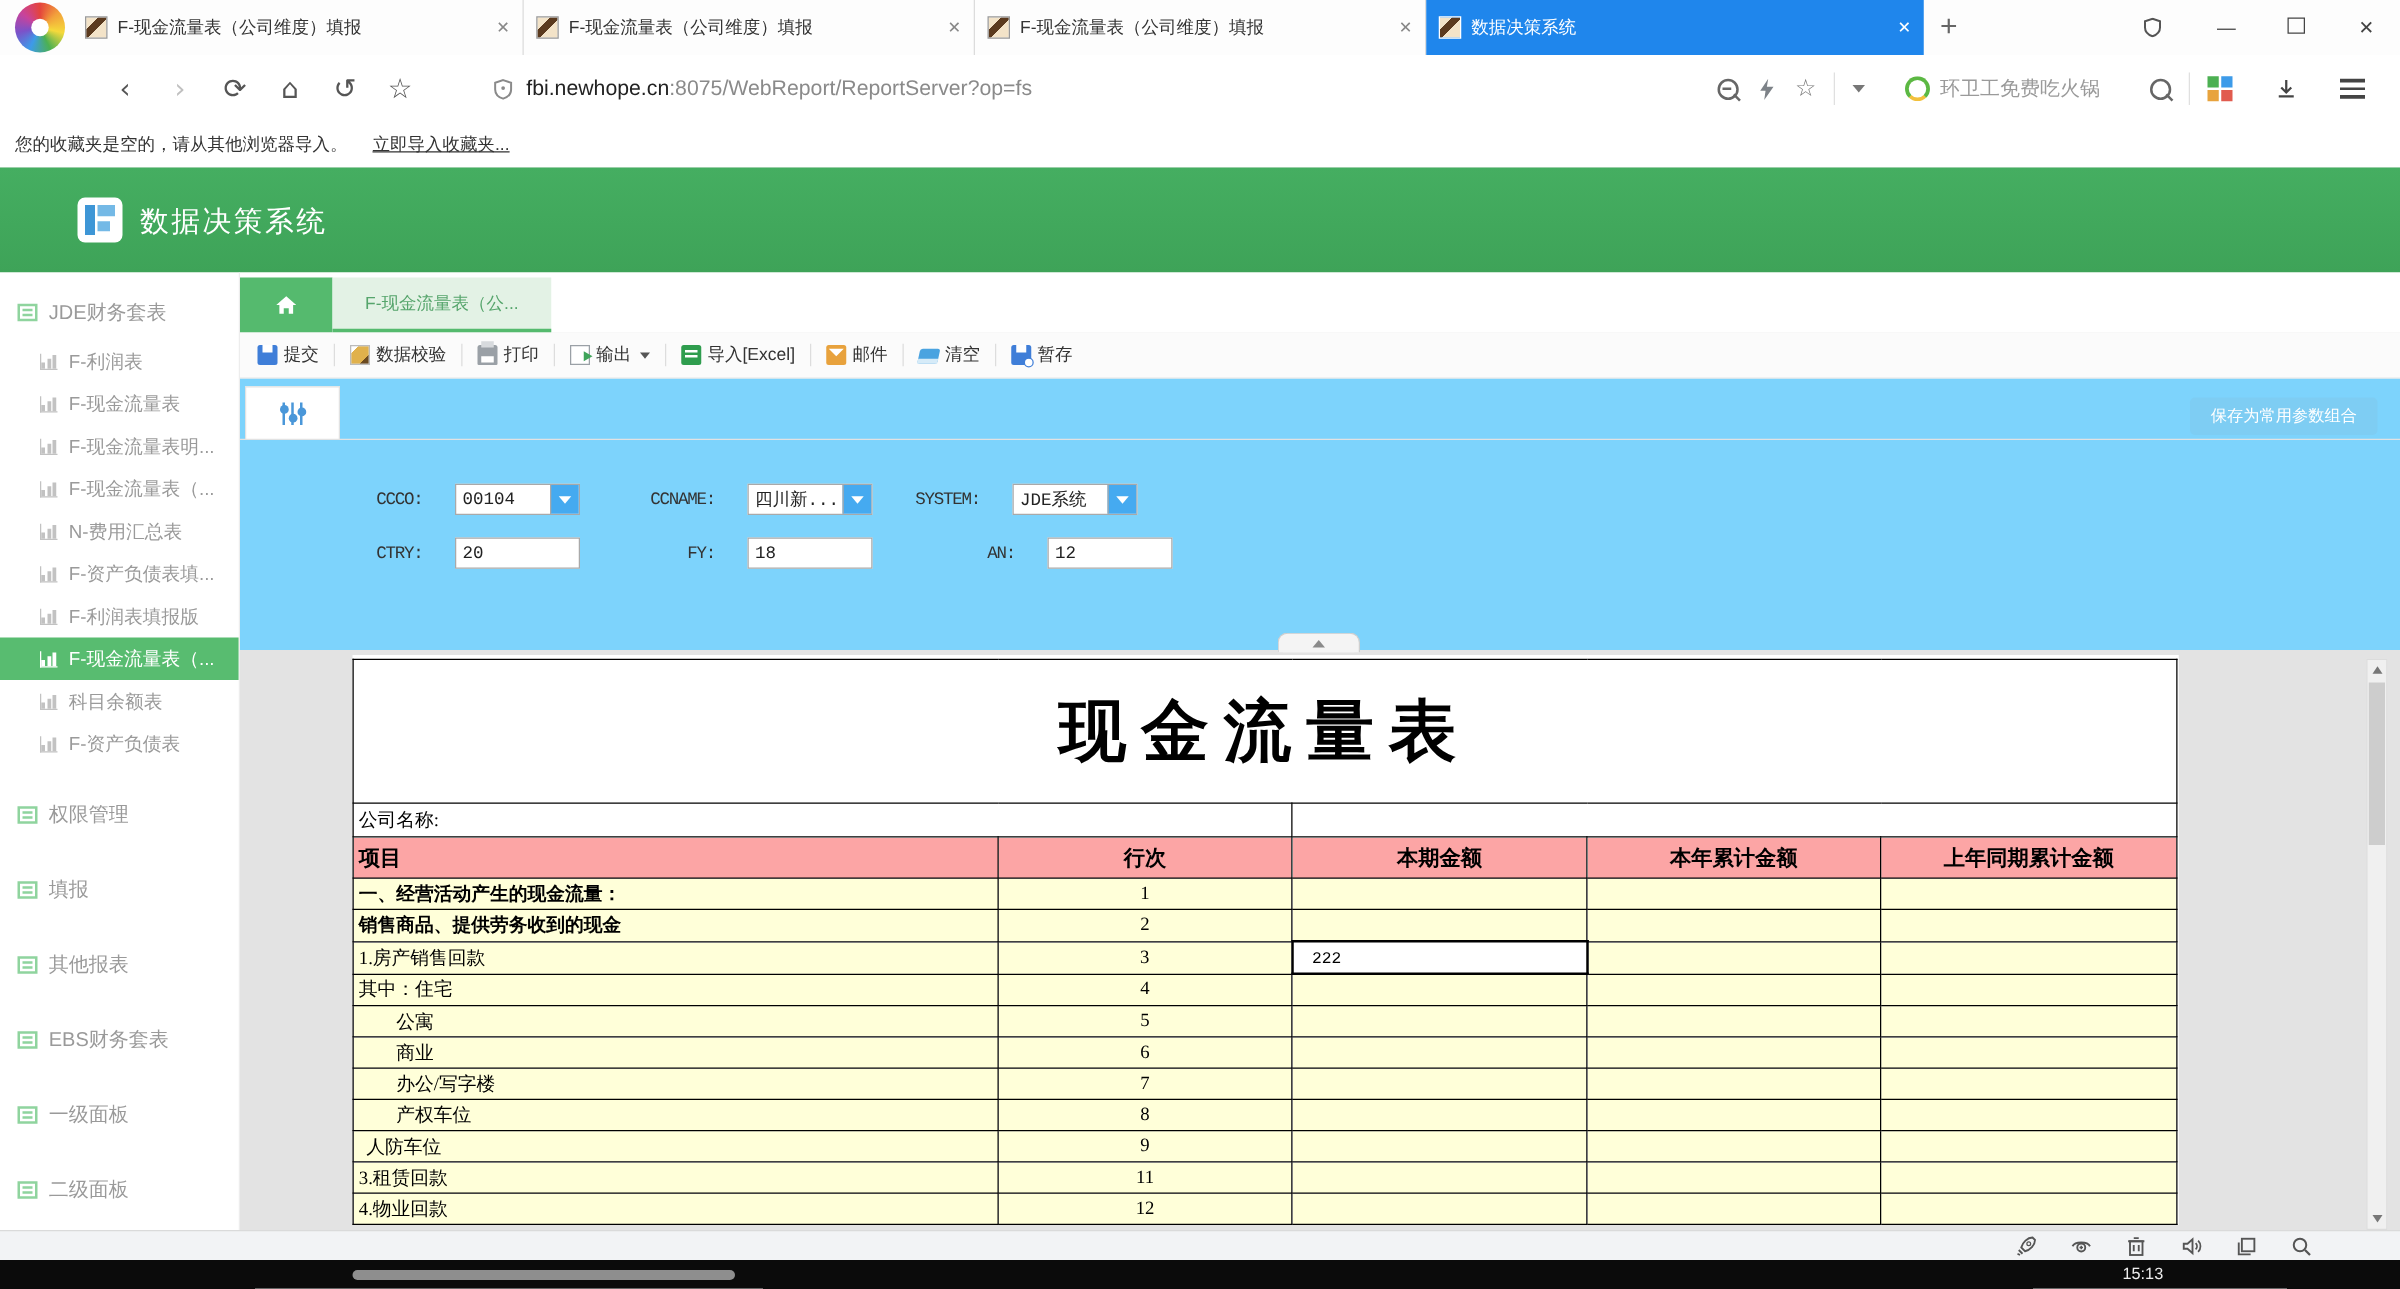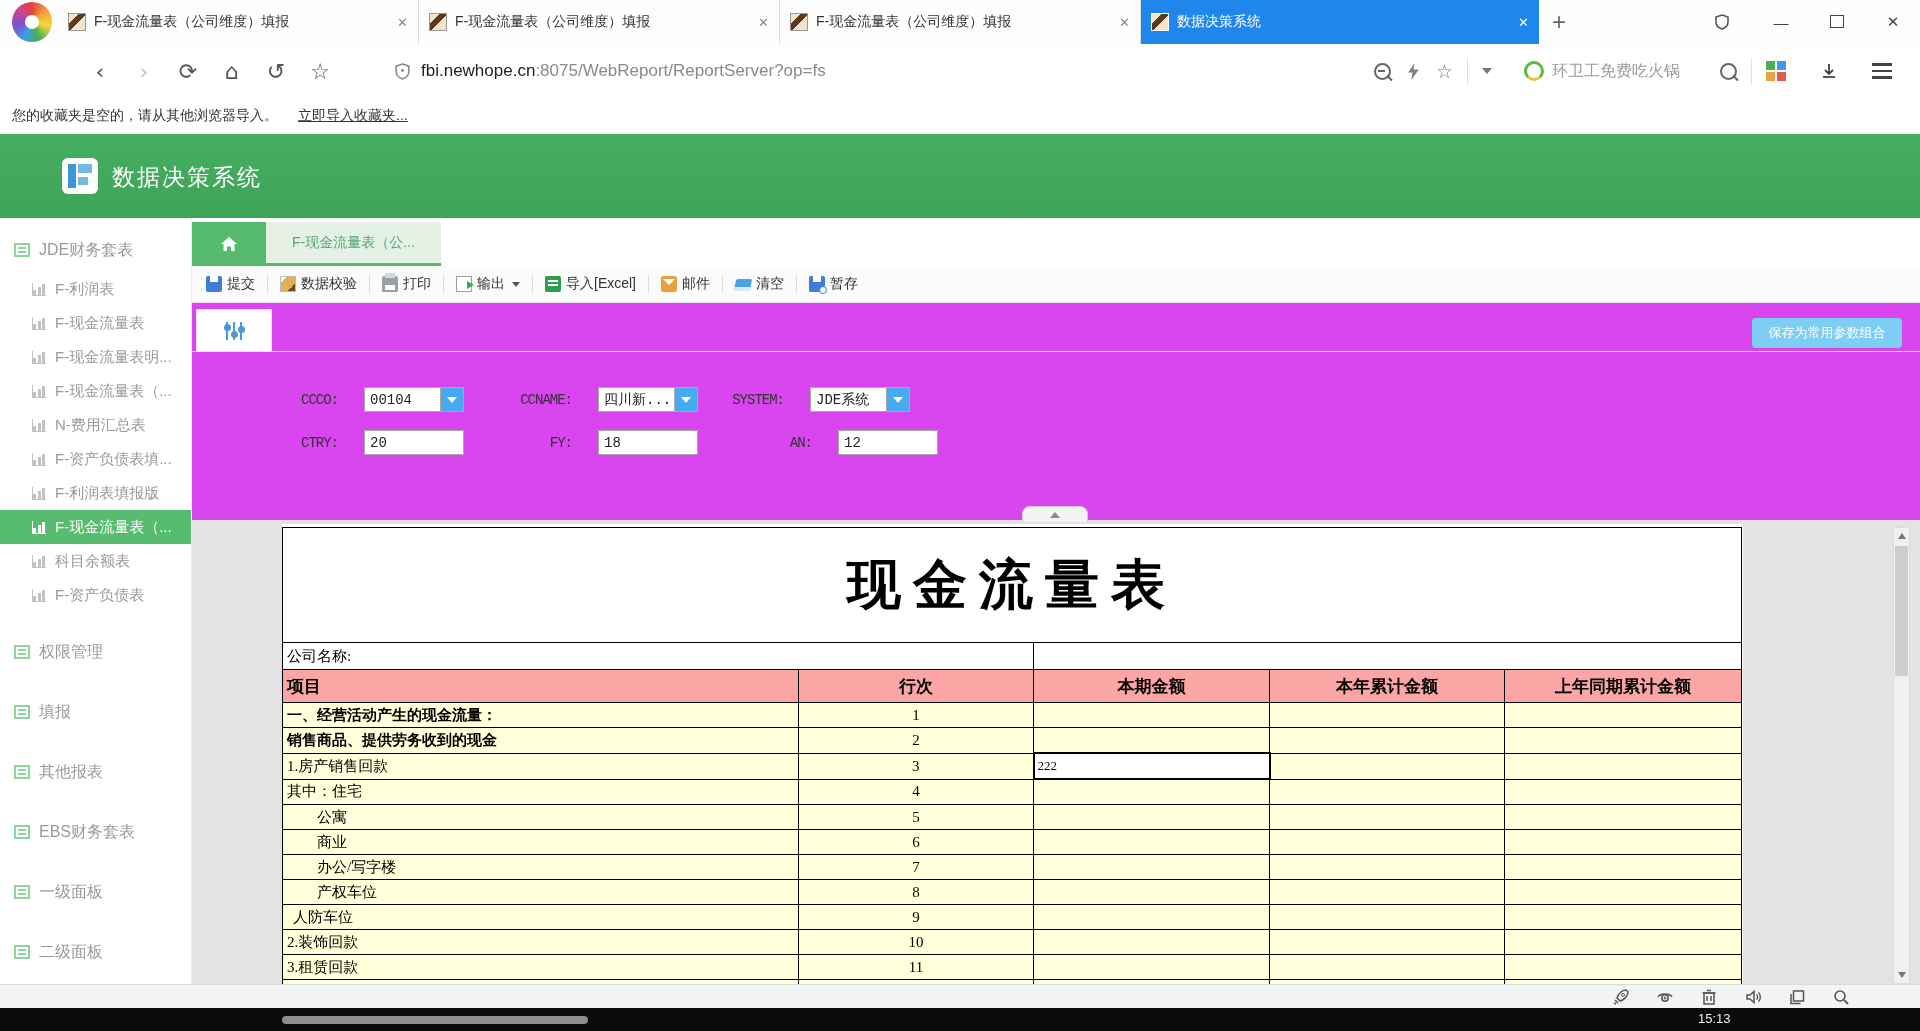--- a/index.html
+++ b/index.html
@@ -124,21 +124,21 @@
   .ic-export::after{content:'';position:absolute;right:-3px;top:4px;width:0;height:0;border-top:4px solid transparent;border-bottom:4px solid transparent;border-left:7px solid #3fa45a;}
   .ic-import-excel{background:#2f9d4e;border-radius:2px;}
   .ic-import-excel::after{content:'';position:absolute;left:3px;top:4px;width:10px;height:2px;background:#fff;box-shadow:0 4px 0 #fff;}
   .ic-mail{background:#e8a23d;border-radius:2px;}
   .ic-mail::after{content:'';position:absolute;left:2px;top:3px;width:0;height:0;border-left:6px solid transparent;border-right:6px solid transparent;border-top:6px solid #fff;}
   .ic-clear{background:#4aa3e0;transform:skewX(-12deg);border-radius:2px;height:12px;margin-top:2px;}
   .ic-clear::after{content:'';position:absolute;left:0;bottom:0;width:16px;height:4px;background:#d6ebf8;}
   .tbtn .caret{display:inline-block;width:0;height:0;border-left:4px solid transparent;border-right:4px solid transparent;border-top:5px solid #555;margin-left:2px;}
 
   
-  .parampanel{position:absolute;left:192px;top:303px;width:1728px;height:217px;background:#d946ef;}
+  .parampanel{position:absolute;left:192px;top:303px;width:1728px;height:217px;background:#7dd3fc;}
   .paramtab{position:absolute;left:4px;top:6px;width:74px;height:42px;background:#fff;border:1px solid #e2e2e2;border-bottom:none;
     display:flex;align-items:center;justify-content:center;}
   .pline{position:absolute;left:0;top:48px;width:100%;height:1px;background:#e2e2e2;}
   .slid{display:inline-flex;gap:5px;height:18px;}
   .slid i{width:2px;height:18px;background:#4a97d9;position:relative;}
   .slid i::after{content:'';position:absolute;left:-2.5px;width:7px;height:7px;border-radius:50%;background:#4a97d9;}
   .slid i:nth-child(1)::after{top:2px;}
   .slid i:nth-child(2)::after{top:9px;}
   .slid i:nth-child(3)::after{top:4px;}
   .pfield{position:absolute;display:flex;align-items:center;font-family:"Liberation Mono","DejaVu Sans Mono",monospace;}
@@ -167,21 +167,21 @@
   td.titlecell{height:112px;text-align:center;font-size:54px;font-weight:bold;letter-spacing:12px;background:#fff;}
   td.companycell{height:24px;background:#fff;font-size:15px;padding-left:4px;}
   td.companyempty{background:#fff;}
   tr.headrow td{height:30px;background:#fca5a5;font-size:17px;font-weight:bold;text-align:center;}
   tr.headrow td.first{text-align:left;padding-left:4px;}
   tr.drow td{height:22px;background:#ffffd9;font-size:15px;}
   td.citem{padding-left:4px;text-align:left;}
   td.citem.bold{font-weight:bold;}
   td.cline{text-align:center;font-size:14px;}
   td.cval{background:#ffffd9;}
-  td.cval.sel{background:#fff;border:2px solid #000;font-family:Liberation Serif, serif;font-size:13px;text-align:left;padding-left:3px;}
+  td.cval.sel{background:#fff;border:2px solid #000;font-family:Liberation Mono, monospace;font-size:13px;text-align:left;padding-left:15px;}
 
   
   .vscroll{position:absolute;left:1893px;top:527px;width:17px;height:457px;background:#f0f0f0;border:1px solid #dcdcdc;box-sizing:border-box;z-index:3;}
   .vscroll .arr{position:absolute;left:0;width:100%;height:16px;display:flex;align-items:center;justify-content:center;}
   .vscroll .arr.up{top:0;}
   .vscroll .arr.dn{bottom:0;}
   .vscroll .tri-up{width:0;height:0;border-left:4px solid transparent;border-right:4px solid transparent;border-bottom:6px solid #777;}
   .vscroll .tri-dn{width:0;height:0;border-left:4px solid transparent;border-right:4px solid transparent;border-top:6px solid #777;}
   .vscroll .thumb{position:absolute;left:1px;top:18px;width:13px;height:130px;background:#cdcdcd;}
 
@@ -645,27 +645,20 @@
               <td class="cval"></td>
             </tr>
             <tr class="drow">
               <td class="citem" style="padding-left: 10px;">人防车位</td>
               <td class="cline">9</td>
               <td class="cval"></td>
               <td class="cval"></td>
               <td class="cval"></td>
             </tr>
             <tr class="drow">
-              <td class="citem">2.装饰回款</td>
-              <td class="cline">10</td>
-              <td class="cval"></td>
-              <td class="cval"></td>
-              <td class="cval"></td>
-            </tr>
-            <tr class="drow">
               <td class="citem">3.租赁回款</td>
               <td class="cline">11</td>
               <td class="cval"></td>
               <td class="cval"></td>
               <td class="cval"></td>
             </tr>
             <tr class="drow">
               <td class="citem">4.物业回款</td>
               <td class="cline">12</td>
               <td class="cval"></td>

